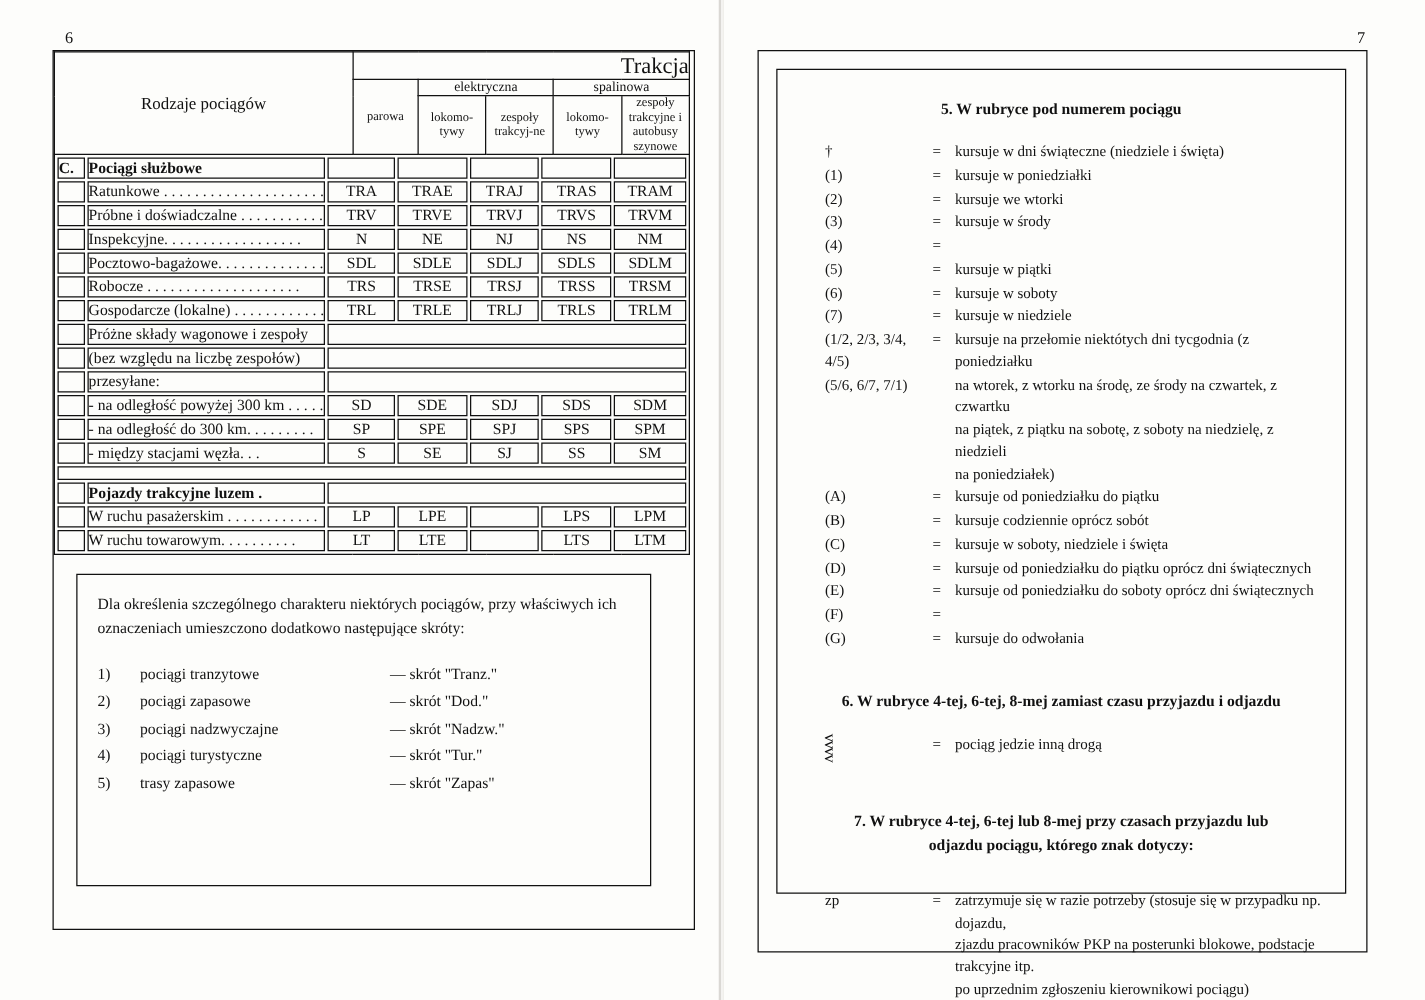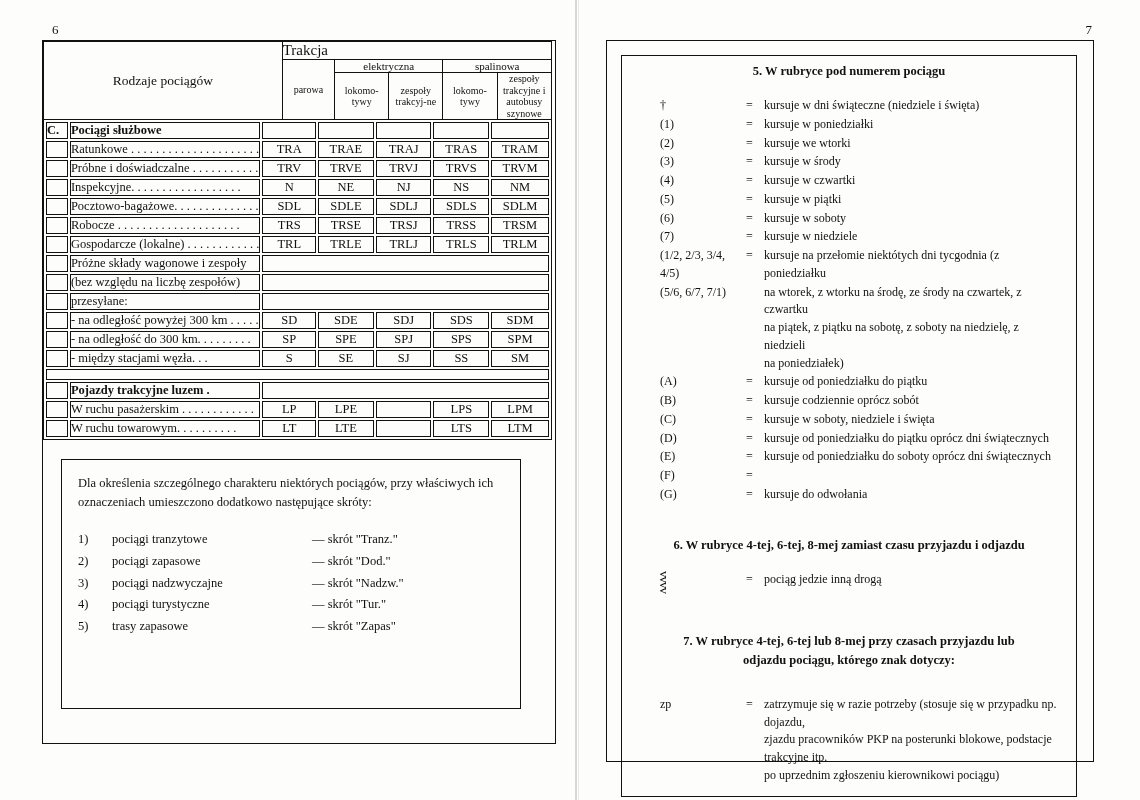--- a/index.html
+++ b/index.html
@@ -19,21 +19,21 @@
 
   
   .left{position:absolute;left:42px;top:22px;width:520px;height:740px;}
   .folio{font-size:13px;font-family:"Liberation Serif",serif;}
   .folio-left{position:absolute;left:10px;top:0px;}
   .leftbox{position:absolute;left:0;top:18px;width:512px;height:702px;border:1.5px solid #111;}
 
   table.main{border-collapse:collapse;position:absolute;left:0px;top:0px;width:509px;
              font-size:11.5px;}
   table.main td,table.main th{border:1px solid #111;padding:0;vertical-align:middle;}
-  .hdr-trakcja{text-align:left;font-size:15px;padding:3px 0;}
+  .hdr-trakcja{text-align:right;font-size:18px;padding:3px 0;}
   .hdr-sub{text-align:center;font-size:11px;padding:2px 0;}
   .hdr-cell{text-align:center;font-size:10px;line-height:1.15;padding:3px 2px;}
   .rodzaje{text-align:center;font-size:13.5px;}
   .colc{width:245px;}
   .coln{width:52px;}
   .coln2{width:54px;}
 
   
   .bodycell{padding:6px 0 10px 0;vertical-align:top;}
   .rowsgrid{width:100%;}
@@ -54,22 +54,22 @@
   .uwaga-text{font-size:12.5px;line-height:1.55;margin-bottom:16px;}
   .uw-list{font-size:12.5px;line-height:1.75;}
   .uw-list .num{display:inline-block;width:34px;}
   .uw-list .name{display:inline-block;width:200px;}
   .uw-list .dash{display:inline-block;}
 
   
   .right{position:absolute;left:600px;top:22px;width:500px;height:740px;}
   .folio-right{position:absolute;right:8px;top:0px;}
   .rightbox{position:absolute;left:6px;top:18px;width:486px;height:720px;border:1.5px solid #111;}
-  .rinner{position:absolute;left:14px;top:14px;width:456px;height:742px;border:1px solid #111;
-          box-sizing:border-box;padding:2px 16px;}
+  .rinner{position:absolute;left:14px;top:14px;width:456px;height:660px;border:1px solid #111;
+          box-sizing:border-box;padding:18px 16px;}
   .sec-title{text-align:center;font-weight:bold;font-size:12.5px;margin:6px 0 18px 0;}
   .sec-title.two{line-height:1.5;}
   .deflist{font-size:12px;line-height:1.48;}
   .defrow{display:flex;align-items:flex-start;margin-bottom:1px;}
   .defkey{width:108px;flex:0 0 108px;padding-left:22px;box-sizing:border-box;}
   .defeq{width:18px;flex:0 0 18px;text-align:left;}
   .defval{flex:1 1 auto;}
   .defval .cont{display:block;}
   .wavecol{width:108px;flex:0 0 108px;padding-left:20px;box-sizing:border-box;}
   .wave{writing-mode:vertical-rl;font-size:13px;letter-spacing:-1px;line-height:1;}
@@ -304,21 +304,20 @@
             <div class="defval">kursuje we wtorki</div>
           </div>
           <div class="defrow">
             <div class="defkey">(3)</div>
             <div class="defeq">=</div>
             <div class="defval">kursuje w środy</div>
           </div>
           <div class="defrow">
             <div class="defkey">(4)</div>
             <div class="defeq">=</div>
-            <div class="defval">kursuje w czwartki</div>
           </div>
           <div class="defrow">
             <div class="defkey">(5)</div>
             <div class="defeq">=</div>
             <div class="defval">kursuje w piątki</div>
           </div>
           <div class="defrow">
             <div class="defkey">(6)</div>
             <div class="defeq">=</div>
             <div class="defval">kursuje w soboty</div>

